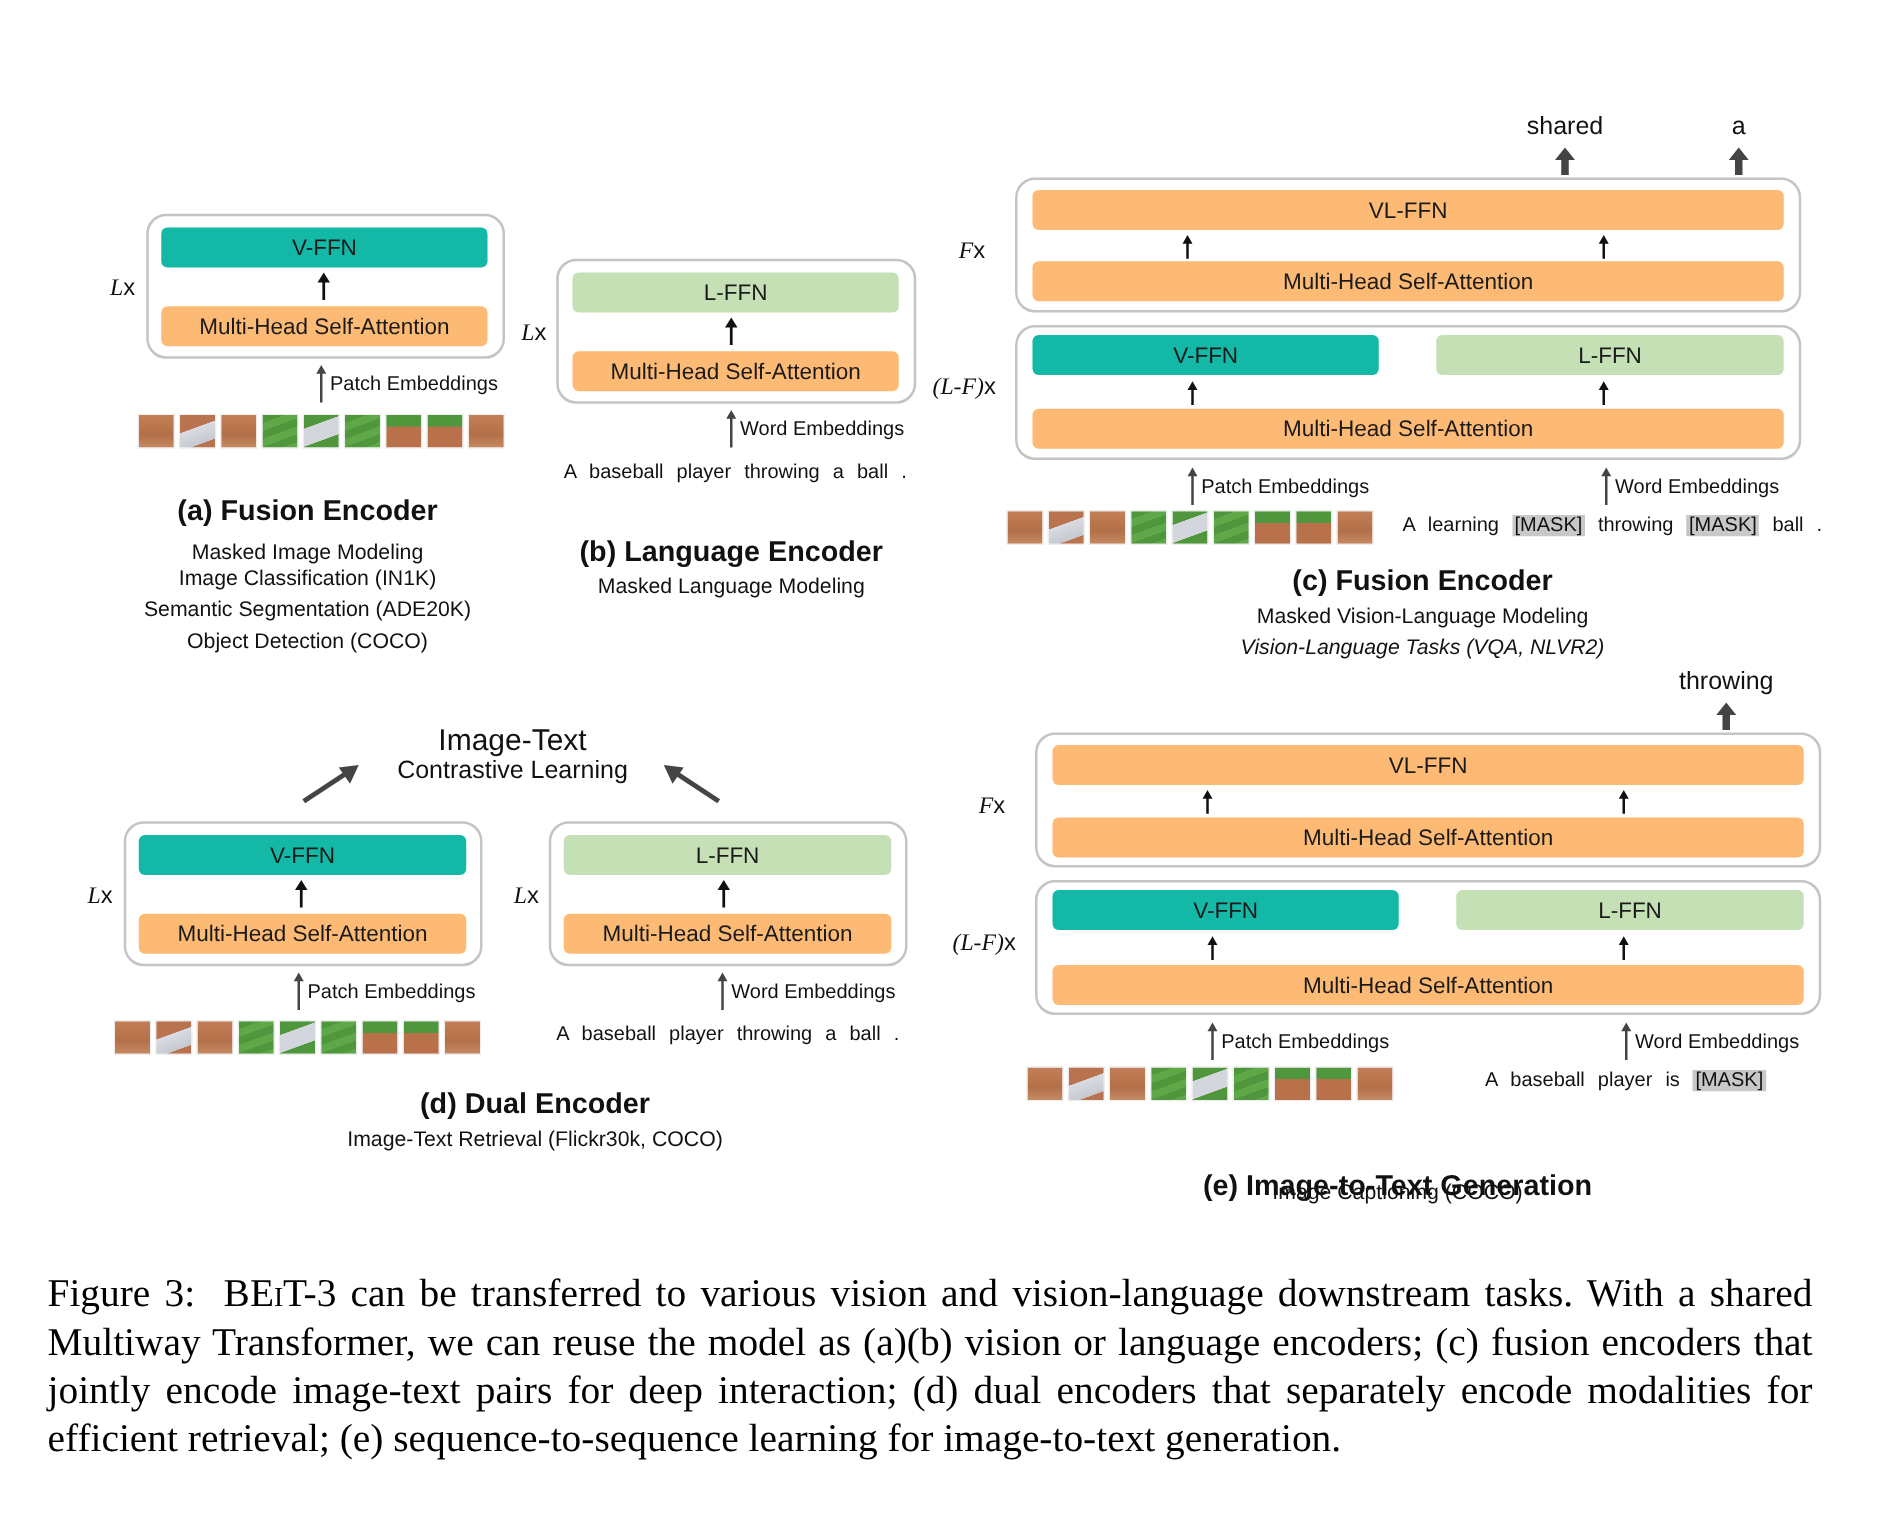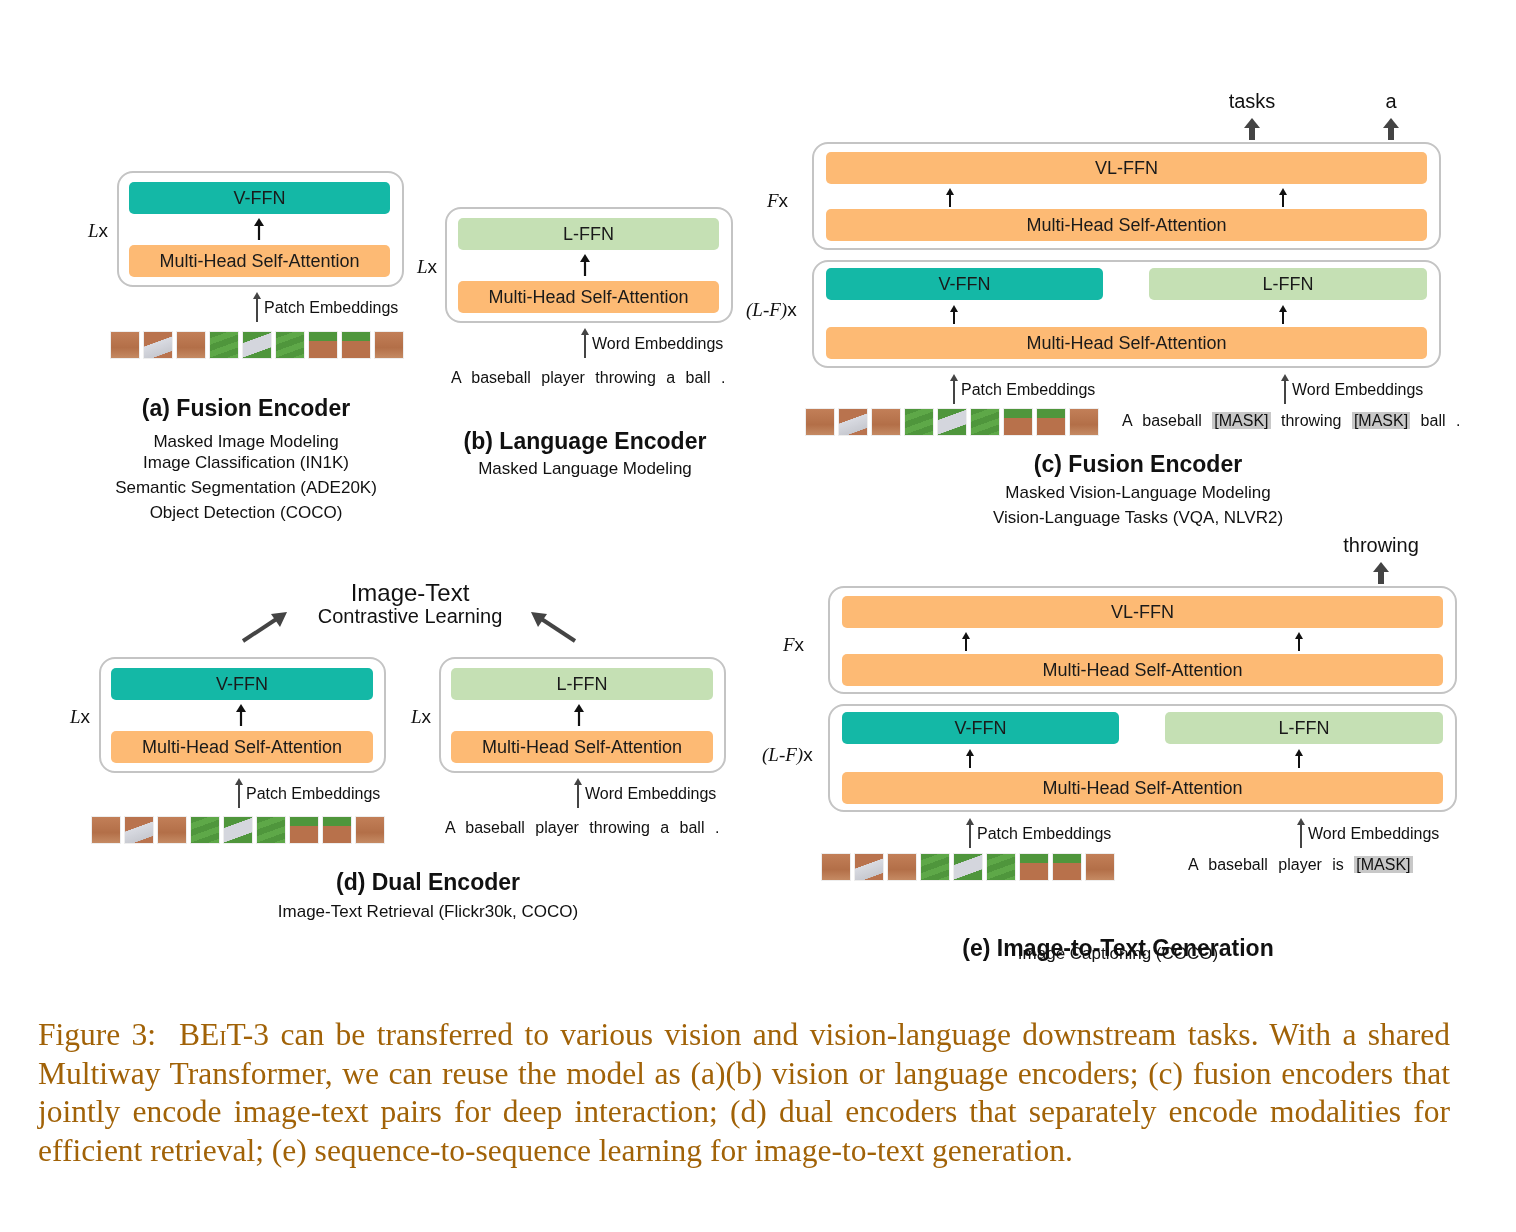--- a/index.html
+++ b/index.html
@@ -22,21 +22,21 @@
   .p-grass { background: repeating-linear-gradient(160deg,#4f963c 0 6px,#5ea848 6px 12px); }
   .p-player { background: linear-gradient(160deg,#b9734e 0%,#b9734e 40%,#d9dbe2 41%,#c7c9d0 80%,#b9734e 81%); }
   .p-pgrass { background: linear-gradient(160deg,#4f963c 0 30%,#d4d6dd 31% 70%,#4f963c 71%); }
   .p-mound { background: linear-gradient(180deg,#4f963c 0 35%,#b8714b 36% 100%); }
   .sent { position: absolute; font-size: 16px; word-spacing: 6px; white-space: nowrap; }
   .mask { background: #c8c8c8; padding: 0 2px; }
   .title { position: absolute; font-weight: bold; font-size: 23px; white-space: nowrap; transform: translateX(-50%); }
   .sub { position: absolute; font-size: 17px; white-space: nowrap; transform: translateX(-50%); text-align: center; }
   .out { position: absolute; font-size: 20px; white-space: nowrap; transform: translateX(-50%); }
   .caption { position: absolute; left: 38px; top: 1016px; width: 1412px; font-family: "Liberation Serif", serif;
-             font-size: 31.5px; line-height: 38.5px; text-align: justify; color: #a16207; }
+             font-size: 31.5px; line-height: 38.5px; text-align: justify; color: #000000; }
   .sc { font-variant: small-caps; }
   svg { position: absolute; overflow: visible; }
 </style>
 </head>
 <body>
 
 <svg width="0" height="0" style="position:absolute">
   <defs>
     <marker id="ah" markerWidth="8" markerHeight="8" refX="4" refY="4" orient="auto">
       <path d="M0,0 L8,4 L0,8 z" fill="#111"></path>
@@ -93,21 +93,21 @@
         <path d="M1,7 L5,0 L9,7 z" fill="#444"></path>
       </svg>
     <span style="margin-left:2px;position:relative;top:-5px">Word Embeddings</span>
   </div>
   <div class="sent" style="left:451px;top:369px;">A baseball player throwing a ball .</div>
   <div class="title" style="left:585px;top:428px;">(b) Language Encoder</div>
   <div class="sub" style="left:585px;top:459px;">Masked Language Modeling</div>
 </div>
 
 <div>
-  <div class="out" style="left:1252px;top:90px;">tasks</div>
+  <div class="out" style="left:1252px;top:90px;">shared</div>
   <div class="out" style="left:1391px;top:90px;">a</div>
   <svg style="left:1244px;top:118px" width="16" height="22">
       <rect x="5" y="9" width="6" height="13" fill="#444"></rect>
       <path d="M0,10 L8,0 L16,10 z" fill="#444"></path>
     </svg>
   <svg style="left:1383px;top:118px" width="16" height="22">
       <rect x="5" y="9" width="6" height="13" fill="#444"></rect>
       <path d="M0,10 L8,0 L16,10 z" fill="#444"></path>
     </svg>
 
@@ -157,29 +157,29 @@
     <div class="patch p-player"></div>
     <div class="patch p-dirt"></div>
     <div class="patch p-grass"></div>
     <div class="patch p-pgrass"></div>
     <div class="patch p-grass"></div>
     <div class="patch p-mound"></div>
     <div class="patch p-mound"></div>
     <div class="patch p-dirt"></div>
   </div>
   <div class="sent" style="left:1122px;top:412px;">
-    <span>A baseball</span>
+    <span>A learning</span>
     <span class="mask">[MASK]</span>
     <span>throwing</span>
     <span class="mask">[MASK]</span>
     <span>ball .</span>
   </div>
   <div class="title" style="left:1138px;top:451px;">(c) Fusion Encoder</div>
   <div class="sub" style="left:1138px;top:483px;">Masked Vision-Language Modeling</div>
-  <div class="sub" style="left:1138px;top:508px;">Vision-Language Tasks (VQA, NLVR2)</div>
+  <div class="sub" style="left:1138px;top:508px;font-style:italic;">Vision-Language Tasks (VQA, NLVR2)</div>
 </div>
 
 <div>
   <div class="sub" style="left:410px;top:579px;font-size:24px;">Image-Text</div>
   <div class="sub" style="left:410px;top:605px;font-size:20px;">Contrastive Learning</div>
   <svg style="left:240px;top:610px" width="50" height="34">
       <line x1="3" y1="31" x2="38" y2="8" stroke="#444" stroke-width="4"></line>
       <path d="M47,2 L40,17 L31,4 z" fill="#444"></path>
     </svg>
   <svg style="left:528px;top:610px" width="50" height="34">

